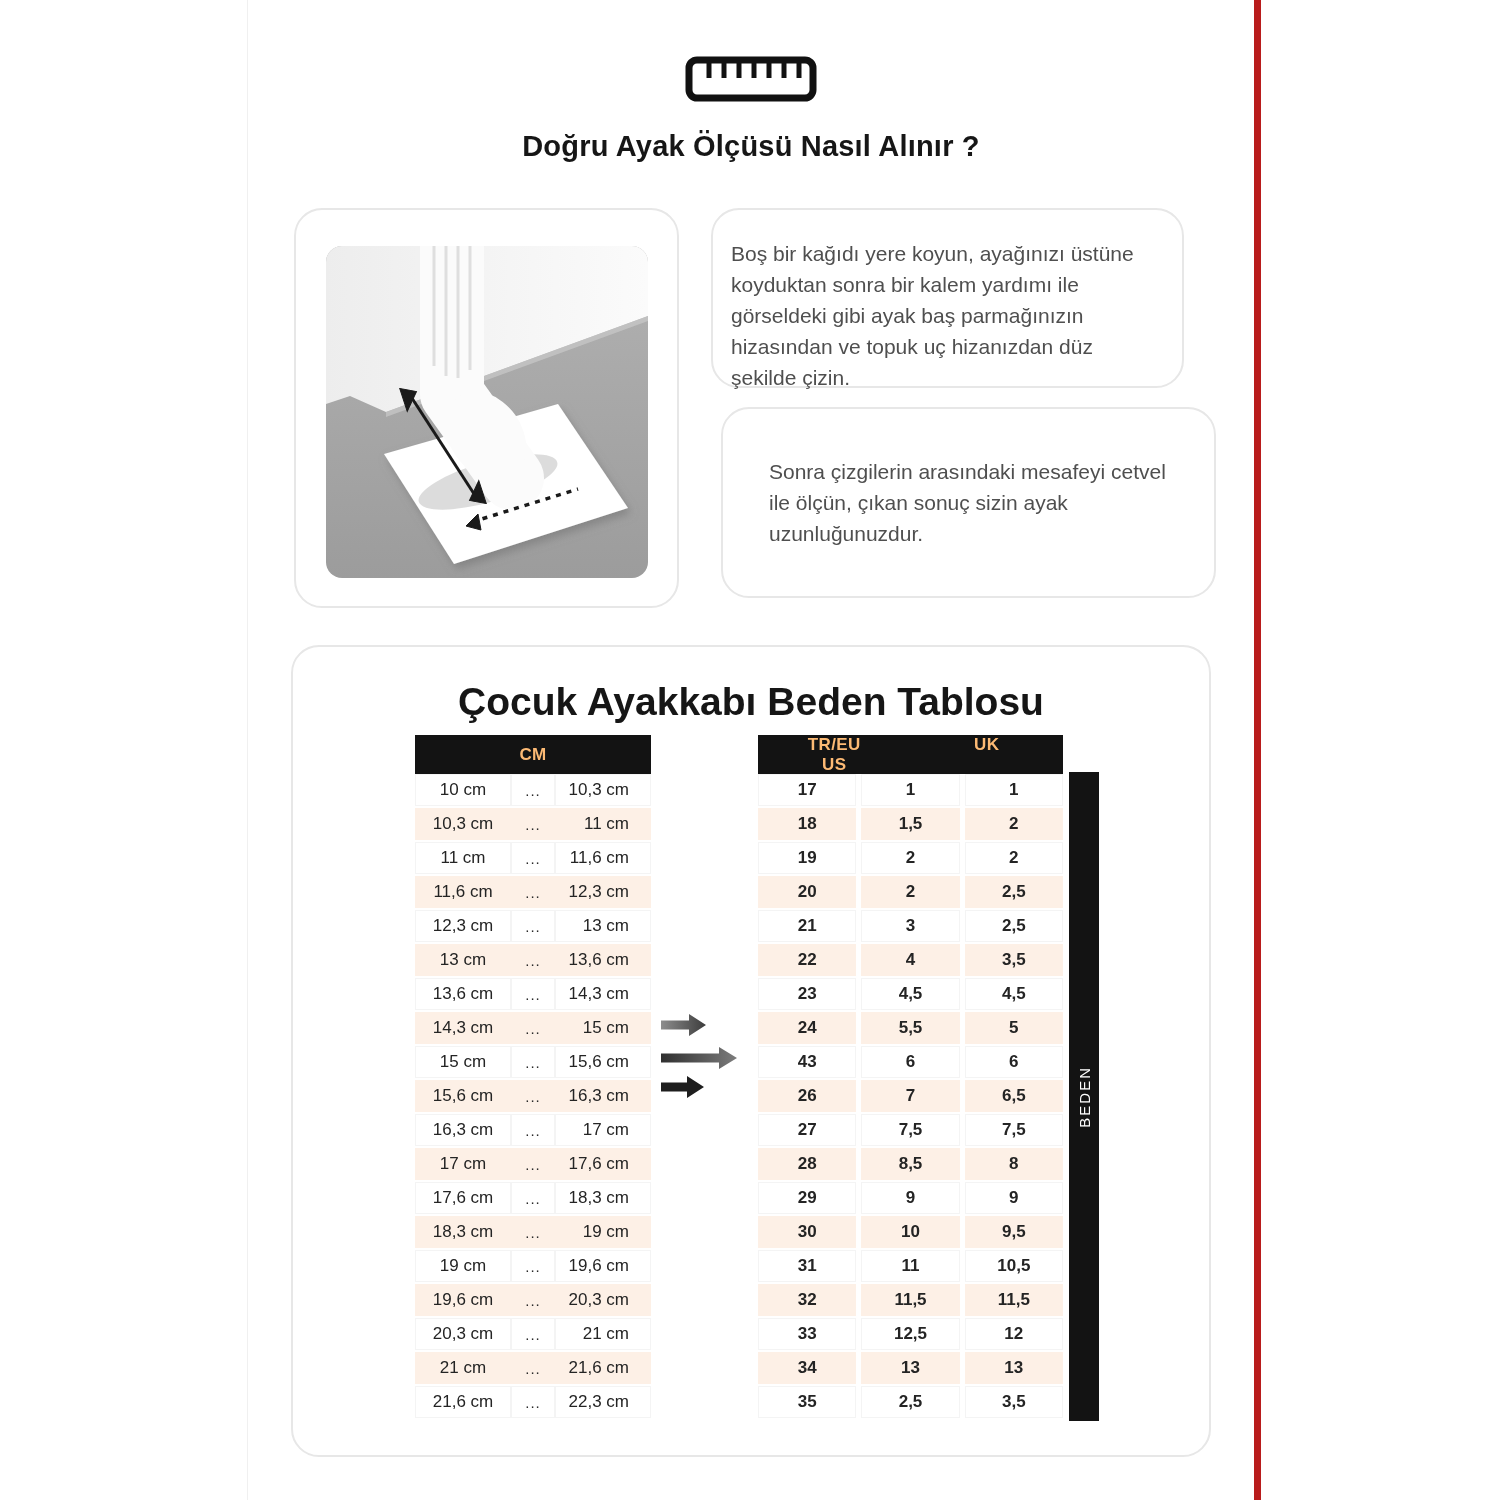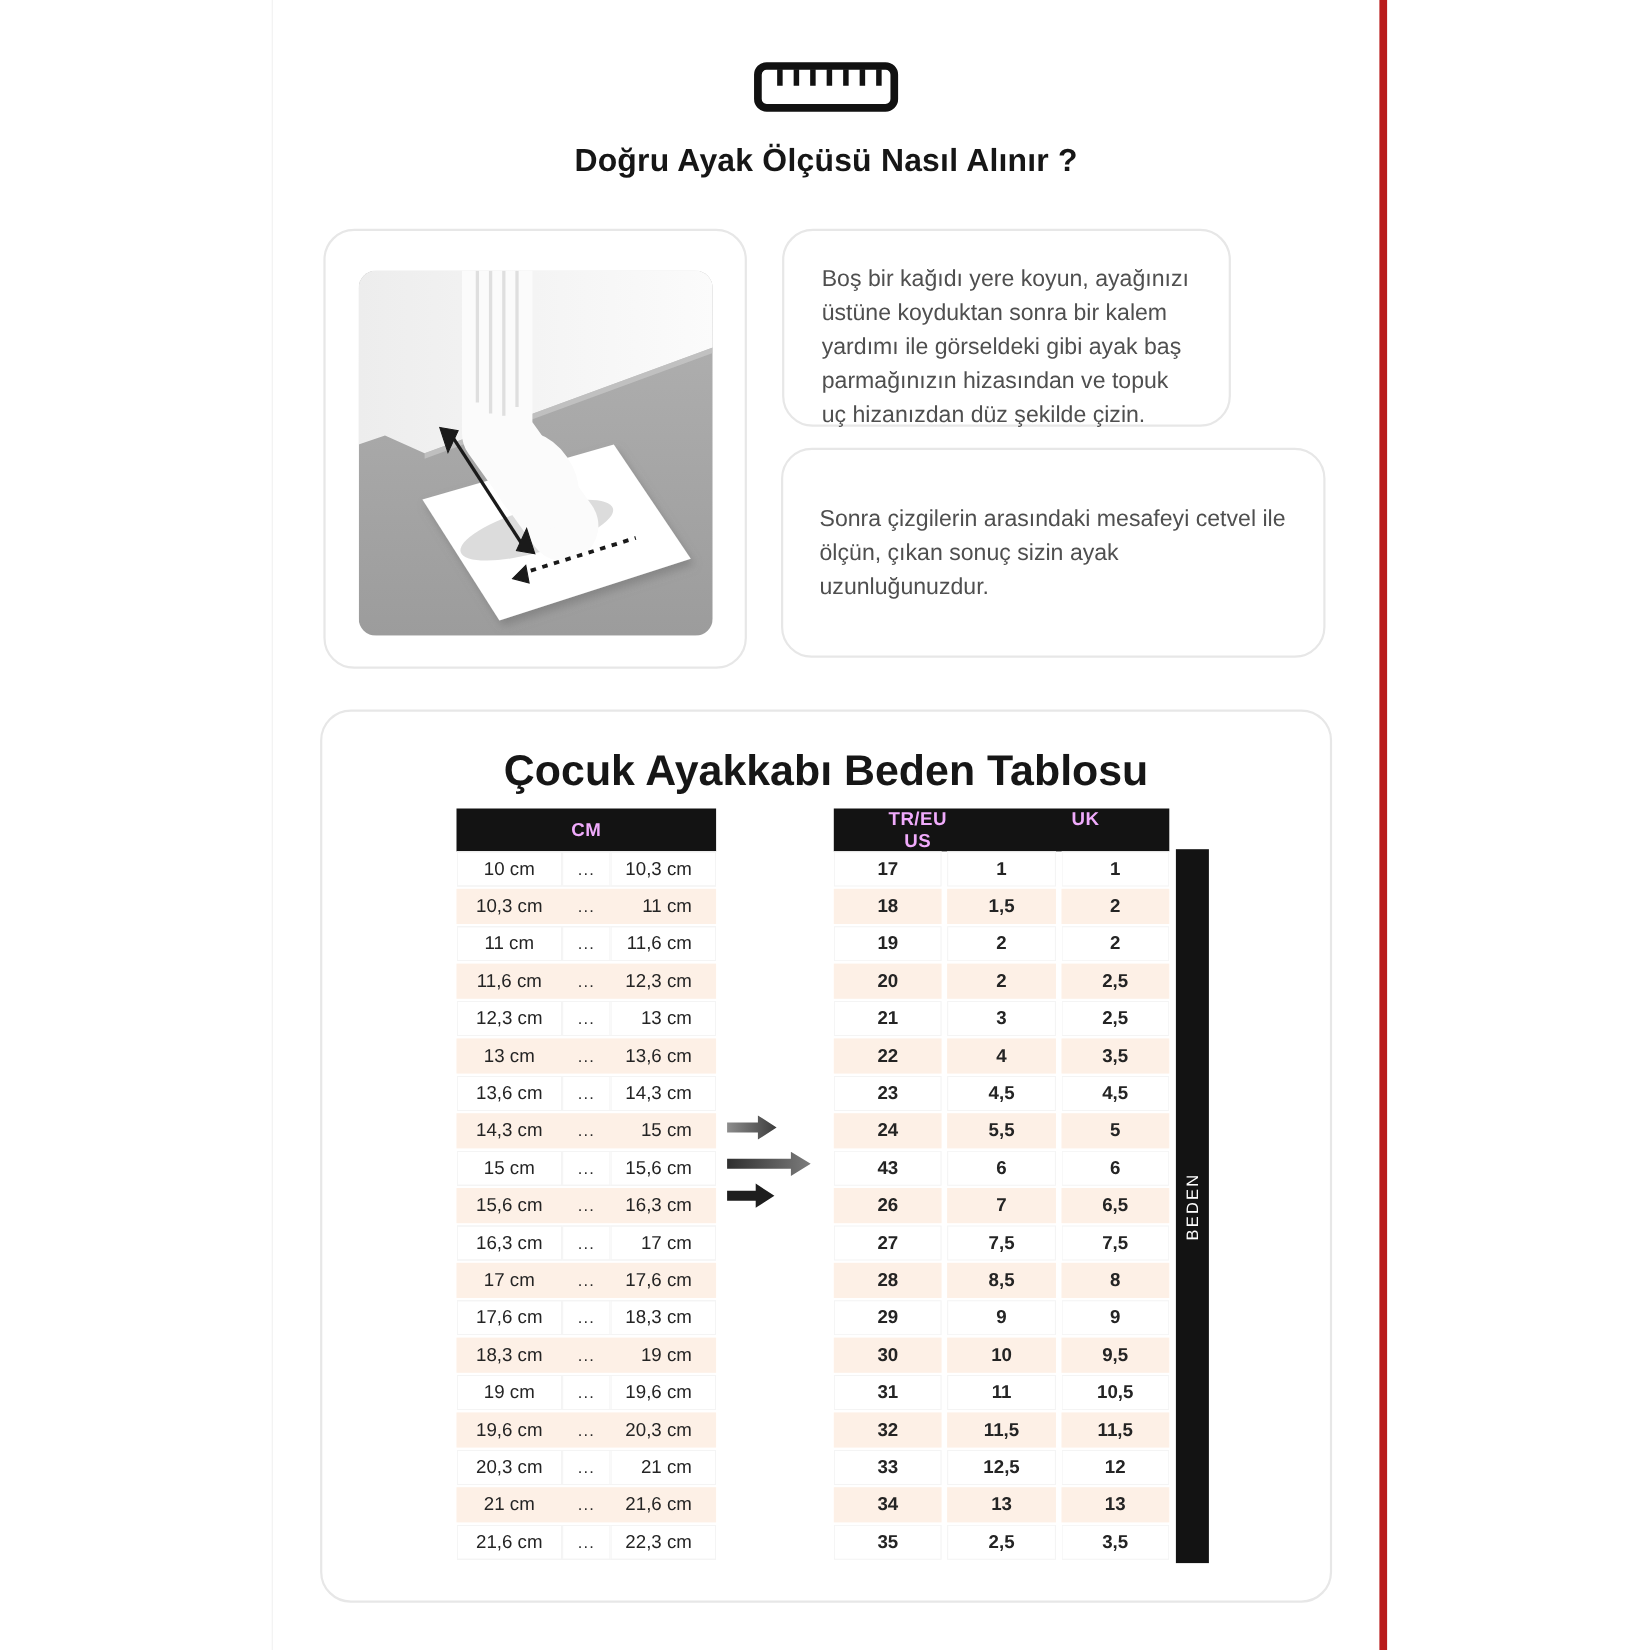--- a/index.html
+++ b/index.html
@@ -9,32 +9,32 @@
            border-left:1px solid #f0f0f0;border-right:7px solid #b91c1c;}
 
   
   .ruler-wrap{position:absolute;left:0;top:56px;width:100%;display:flex;justify-content:center;}
   .page-title{position:absolute;left:0;top:130px;width:100%;text-align:center;
               font-size:29px;font-weight:700;color:#161616;letter-spacing:.2px;}
 
   
   .card{position:absolute;background:#fff;border:2px solid #e7e7e7;border-radius:28px;box-sizing:border-box;}
   .photo-card{left:46px;top:208px;width:385px;height:400px;}
-  .instr-card-1{left:463px;top:208px;width:408px;height:180px;padding:28px 34px;}
-  .instr-card-2{left:462px;top:407px;width:495px;height:191px;padding:0 33px;display:flex;align-items:center;}
+  .instr-card-1{left:463px;top:208px;width:473px;height:180px;padding:28px 18px;}
+  .instr-card-2{left:473px;top:407px;width:495px;height:191px;padding:0 46px;display:flex;align-items:center;}
   .instr-text{font-size:21px;line-height:31px;color:#4f4f4f;}
 
   .photo{position:absolute;left:30px;top:36px;width:322px;height:332px;border-radius:16px;overflow:hidden;}
 
   
   .table-card{left:43px;top:645px;width:920px;height:812px;}
   .section-title{position:absolute;left:0;top:33px;width:100%;text-align:center;
                  font-size:39px;font-weight:700;color:#161616;}
 
-  .thead{background:#131313;color:#f0abfc;height:39px;display:flex;align-items:center;
+  .thead{background:#131313;color:#fdba74;height:39px;display:flex;align-items:center;
          justify-content:center;font-size:17px;font-weight:700;letter-spacing:.4px;}
   .cm-table{position:absolute;left:122px;top:88px;width:236px;}
   .conv-table{position:absolute;left:465px;top:88px;width:305px;}
   .conv-head{display:grid;grid-template-columns:1fr 1fr;}
   .conv-head span{display:flex;align-items:center;justify-content:center;}
 
   .tbody{margin-top:0;}
   .trow{height:32px;margin-bottom:2px;font-size:17px;color:#242424;}
   .trow.alt .cell{background:#fdf0e6;}
   .trow .cell{background:#ffffff;}

